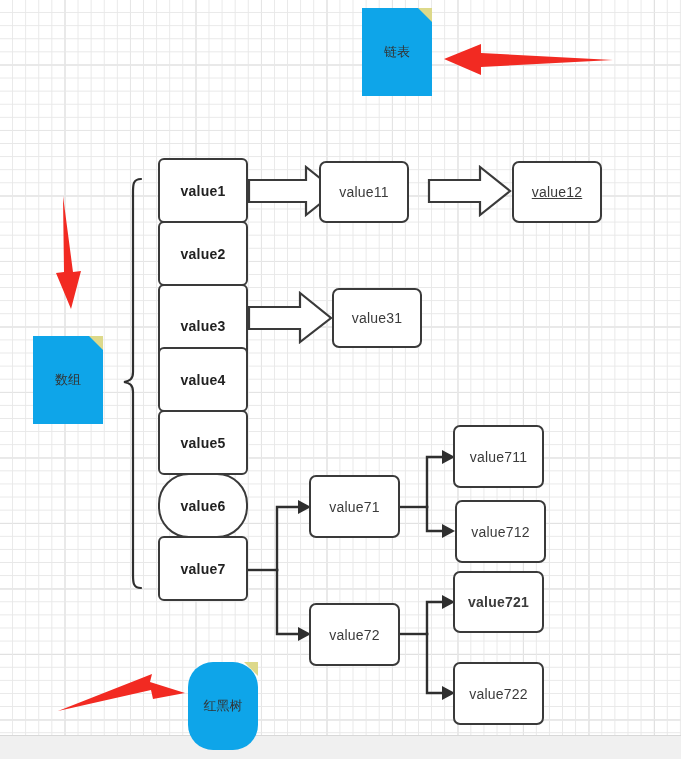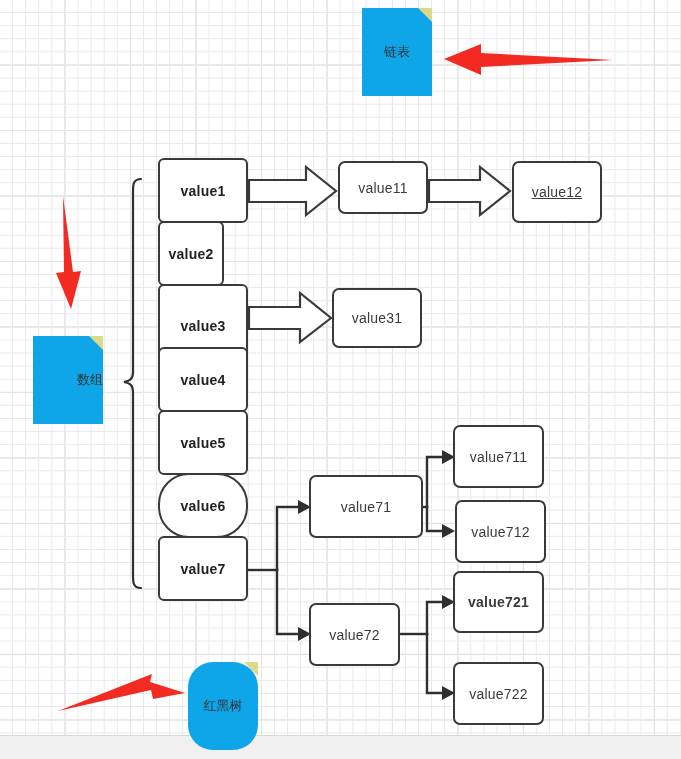--- a/index.html
+++ b/index.html
@@ -187,54 +187,54 @@
     </g>
     <g>
       <polygon class="redarrow" fill="#f22a22" points="185,693 150,682 152,674 58,711 151,690 153,699"></polygon>
     </g>
   </svg>
 
   <div id="array-column">
       <div class="node array-cell" style="left: 158px; top: 158px; width: 90px; height: 65px;">
         <span>value1</span>
       </div>
-      <div class="node array-cell" style="left: 158px; top: 221px; width: 66px; height: 65px;">
+      <div class="node array-cell" style="left: 158px; top: 221px; width: 90px; height: 65px;">
         <span>value2</span>
       </div>
       <div class="node array-cell" style="left: 158px; top: 284px; width: 90px; height: 84px; align-items: center;">
         <span>value3</span>
       </div>
       <div class="node array-cell" style="left: 158px; top: 347px; width: 90px; height: 65px;">
         <span>value4</span>
       </div>
       <div class="node array-cell" style="left: 158px; top: 410px; width: 90px; height: 65px;">
         <span>value5</span>
       </div>
       <div class="node array-cell" style="left: 158px; top: 473px; width: 90px; height: 65px; border-radius: 31px;">
         <span>value6</span>
       </div>
       <div class="node array-cell" style="left: 158px; top: 536px; width: 90px; height: 65px;">
         <span>value7</span>
       </div>
     </div>
 
   <div id="linked-list-layer">
-      <div class="node" style="left: 338px; top: 161px; width: 90px; height: 53px;">
+      <div class="node" style="left: 319px; top: 161px; width: 90px; height: 62px;">
         <span>value11</span>
       </div>
       <div class="node" style="left: 512px; top: 161px; width: 90px; height: 62px; text-decoration: underline;">
         <span>value12</span>
       </div>
       <div class="node" style="left: 332px; top: 288px; width: 90px; height: 60px;">
         <span>value31</span>
       </div>
     </div>
 
   <div id="tree-layer">
-      <div class="node" style="left: 309px; top: 475px; width: 114px; height: 63px;">
+      <div class="node" style="left: 309px; top: 475px; width: 91px; height: 63px;">
         <span>value71</span>
       </div>
       <div class="node" style="left: 309px; top: 603px; width: 91px; height: 63px;">
         <span>value72</span>
       </div>
       <div class="node" style="left: 453px; top: 425px; width: 91px; height: 63px;">
         <span>value711</span>
       </div>
       <div class="node" style="left: 455px; top: 500px; width: 91px; height: 63px;">
         <span>value712</span>
@@ -245,21 +245,21 @@
       <div class="node" style="left: 453px; top: 662px; width: 91px; height: 63px;">
         <span>value722</span>
       </div>
     </div>
 
   <div id="notes-layer">
       <div class="sticky" style="left: 362px; top: 8px; width: 70px; height: 88px;">
         <span class="fold"></span>
         <span>链表</span>
       </div>
-      <div class="sticky" style="left: 33px; top: 336px; width: 70px; height: 88px; justify-content: flex-end;">
+      <div class="sticky" style="left: 33px; top: 336px; width: 70px; height: 88px;">
         <span class="fold"></span>
         <span>数组</span>
       </div>
       <div class="sticky" style="left: 188px; top: 662px; width: 70px; height: 88px; border-radius: 25px;">
         <span class="fold"></span>
         <span>红黑树</span>
       </div>
     </div>
 
 </div>

